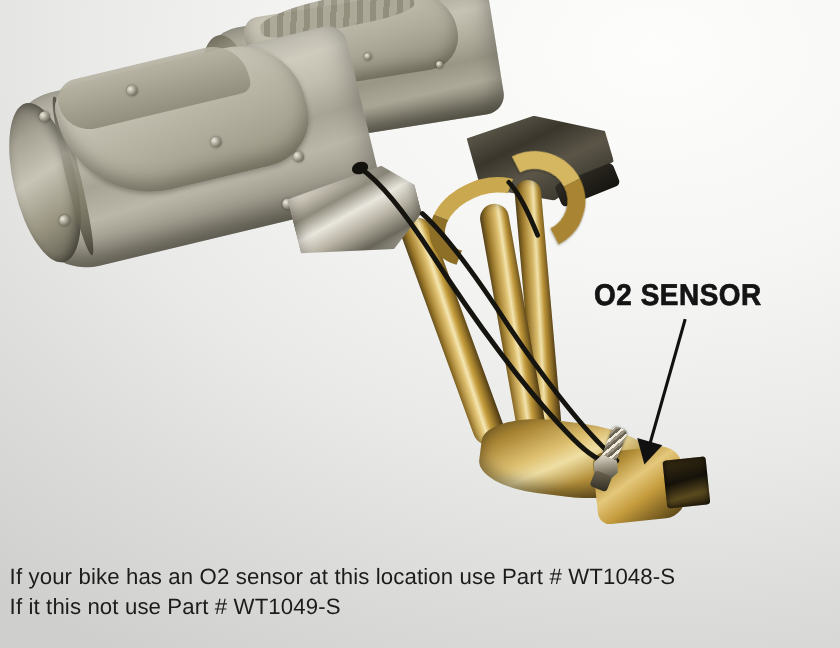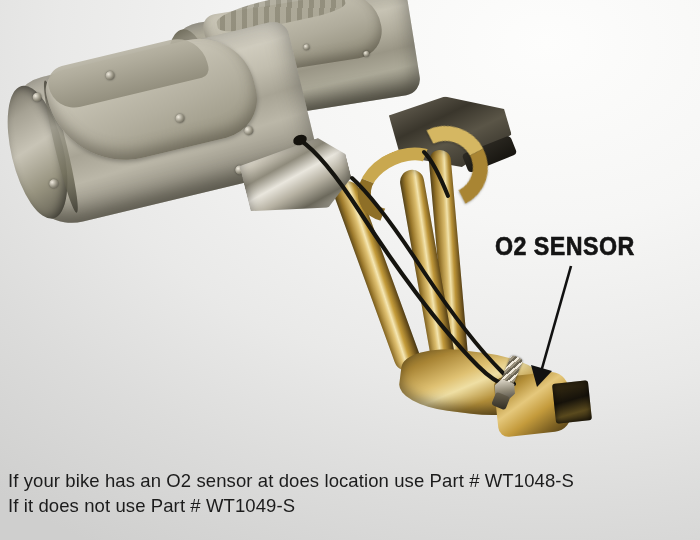--- a/index.html
+++ b/index.html
@@ -318,17 +318,17 @@
     <svg id="callout-arrow" viewBox="0 0 700 455">
       <line x1="571" y1="266" x2="541" y2="372" stroke="#111111" stroke-width="2.6"></line>
       <polygon points="537,387 531,365 552,371" fill="#111111"></polygon>
     </svg>
 
   </div>
 
   <div id="callout-label">O2 SENSOR</div>
 
   <div id="caption">
-    <div>If your bike has an O2 sensor at does location use Part # WT1048-S</div>
-    <div>If it does not use Part # WT1049-S</div>
+    <div>If your bike has an O2 sensor at this location use Part # WT1048-S</div>
+    <div>If it this not use Part # WT1049-S</div>
   </div>
 
 </div>
 
 </body></html>

